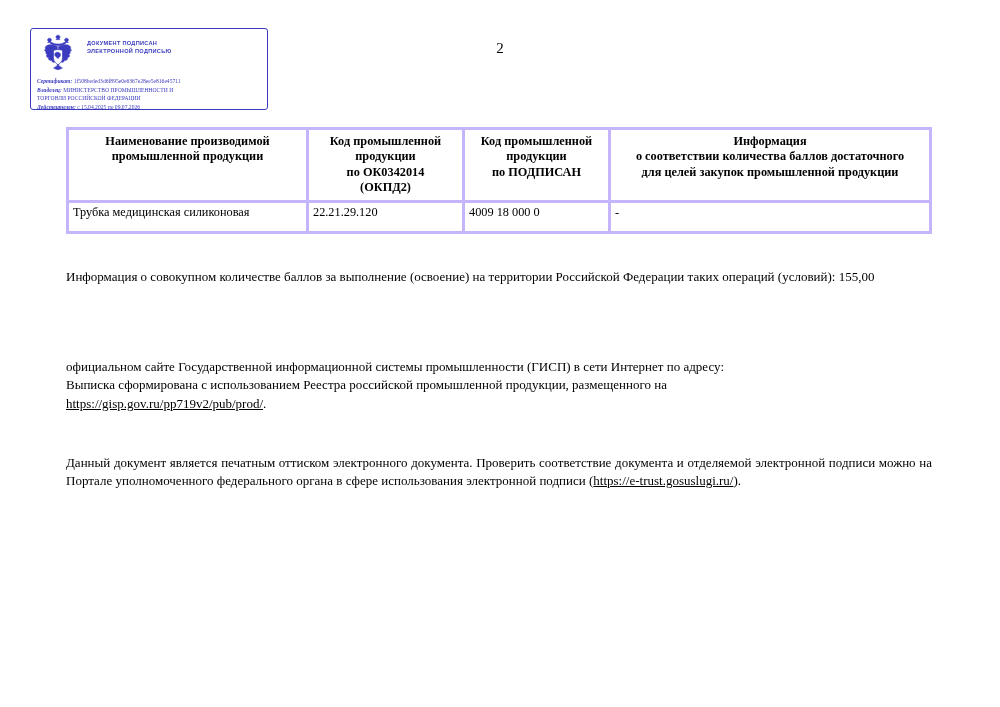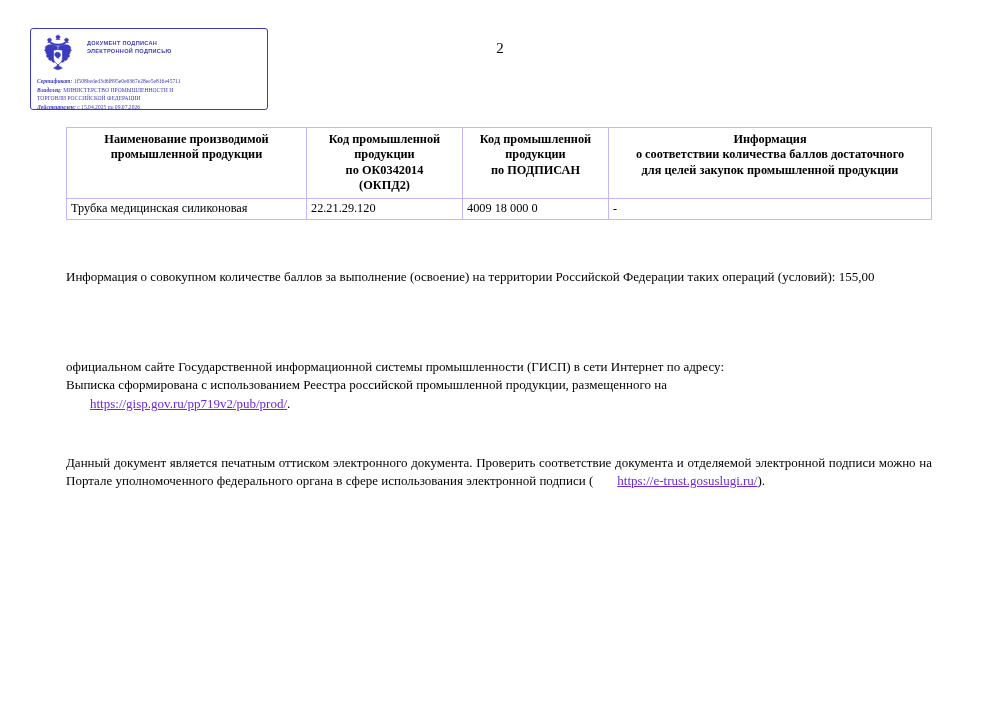--- a/index.html
+++ b/index.html
@@ -75,33 +75,33 @@
     left: 66px;
     top: 127px;
     width: 866px;
   }
   table.main {
     border-collapse: collapse;
     width: 100%;
     table-layout: fixed;
   }
   table.main th, table.main td {
-    border: 1px solid #c4b5fd;
+    border: 3px solid #c4b5fd;
     vertical-align: top;
   }
   table.main th {
     font-size: 12.3px;
     font-weight: 700;
     text-align: center;
     line-height: 1.25;
     padding: 4px 4px 5px 4px;
   }
   table.main td {
     font-size: 12.3px;
-    padding: 2px 4px 3px 4px;
+    padding: 2px 4px 11px 4px;
     line-height: 1.2;
     margin-top: 48px;
   }
   .col-1 { width: 240px; }
   .col-2 { width: 156px; }
   .col-3 { width: 146px; }
   .col-4 { width: auto; }
   td.c1 { text-align: left; }
   td.c2, td.c3 { text-align: left; }
   td.c4 { text-align: left; }
@@ -113,23 +113,22 @@
     width: 866px;
     font-size: 13px;
     line-height: 1.42;
     text-align: justify;
   }
   #para-points { top: 268px; }
   #para-source { top: 358px; }
   #para-print  { top: 454px; }
 
   a.link {
-    color: #6d28d9;
+    color: #000000;
     text-decoration: underline;
-    margin-left: 24px;
   }
 </style>
 </head>
 <body>
 
 <div class="stamp">
   <div class="stamp-top">
     <div class="emblem">
       <svg width="42" height="40" viewBox="0 0 42 40" xmlns="http://www.w3.org/2000/svg">
         <g fill="#3b3bbf" stroke="#3b3bbf" stroke-width="0.6">

